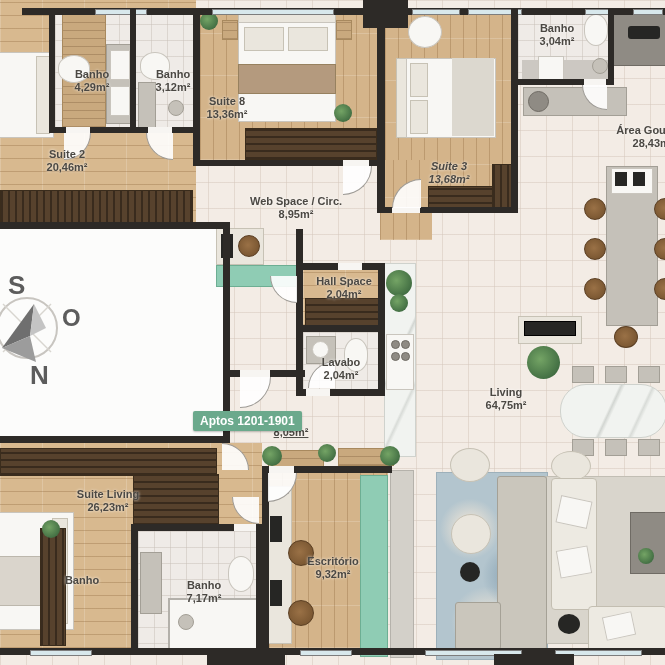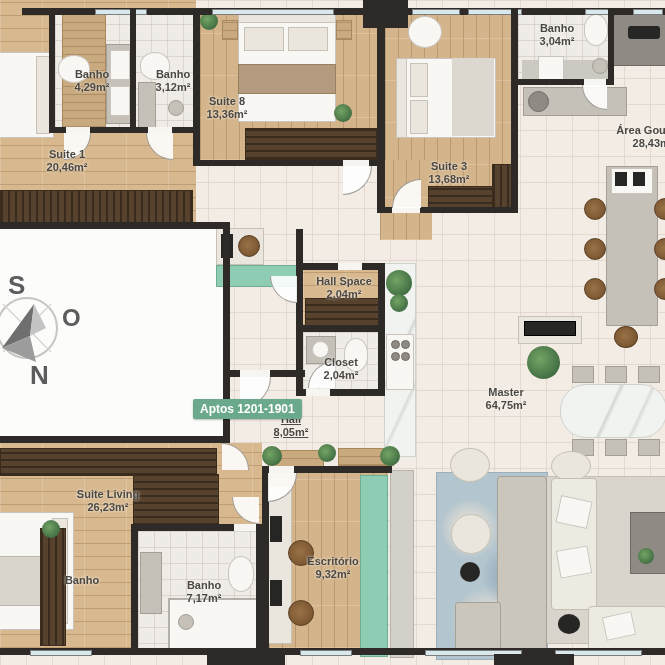--- a/index.html
+++ b/index.html
@@ -285,66 +285,70 @@
 
   <div class="lbl" style="left:92px;top:81px;">
       <span class="ln">Banho</span>
       <span class="ln">4,29m²</span>
     </div>
   <div class="lbl" style="left:173px;top:81px;">
       <span class="ln">Banho</span>
       <span class="ln">3,12m²</span>
     </div>
   <div class="lbl" style="left:67px;top:161px;">
-      <span class="ln">Suite 1</span>
+      <span class="ln">Suite 2</span>
       <span class="ln">20,46m²</span>
     </div>
   <div class="lbl" style="left:227px;top:108px;">
       <span class="ln">Suite 8</span>
       <span class="ln">13,36m²</span>
     </div>
-  <div class="lbl" style="left:449px;top:173px;">
+  <div class="lbl" style="left:449px;top:173px;font-style:italic;">
       <span class="ln">Suite 3</span>
       <span class="ln">13,68m²</span>
     </div>
   <div class="lbl" style="left:557px;top:35px;">
       <span class="ln">Banho</span>
       <span class="ln">3,04m²</span>
     </div>
   <div class="lbl" style="left:653px;top:137px;">
       <span class="ln">Área Gourmet</span>
       <span class="ln">28,43m²</span>
     </div>
+  <div class="lbl" style="left:296px;top:208px;">
+      <span class="ln">Web Space / Circ.</span>
+      <span class="ln">8,95m²</span>
+    </div>
   <div class="lbl" style="left:344px;top:288px;">
       <span class="ln">Hall Space</span>
       <span class="ln">2,04m²</span>
     </div>
   <div class="lbl" style="left:341px;top:369px;">
-      <span class="ln">Closet</span>
+      <span class="ln">Lavabo</span>
       <span class="ln">2,04m²</span>
     </div>
   <div class="lbl" style="left:291px;top:426px;text-decoration:underline;">
       <span class="ln">Hall</span>
       <span class="ln">8,05m²</span>
     </div>
   <div class="lbl" style="left:506px;top:399px;">
-      <span class="ln">Master</span>
+      <span class="ln">Living</span>
       <span class="ln">64,75m²</span>
     </div>
   <div class="lbl" style="left:108px;top:501px;">
       <span class="ln">Suite Living</span>
       <span class="ln">26,23m²</span>
     </div>
   <div class="lbl" style="left:82px;top:580px;">
       <span class="ln">Banho</span>
     </div>
   <div class="lbl" style="left:204px;top:592px;">
       <span class="ln">Banho</span>
       <span class="ln">7,17m²</span>
     </div>
   <div class="lbl" style="left:333px;top:568px;">
       <span class="ln">Escritório</span>
       <span class="ln">9,32m²</span>
     </div>
 
-  <div class="badge" style="left:193px;top:399px;text-align:center;">Aptos 1201-1901</div>
+  <div class="badge" style="left:193px;top:411px;text-align:center;">Aptos 1201-1901</div>
 
 </div>
 
 </body></html>

